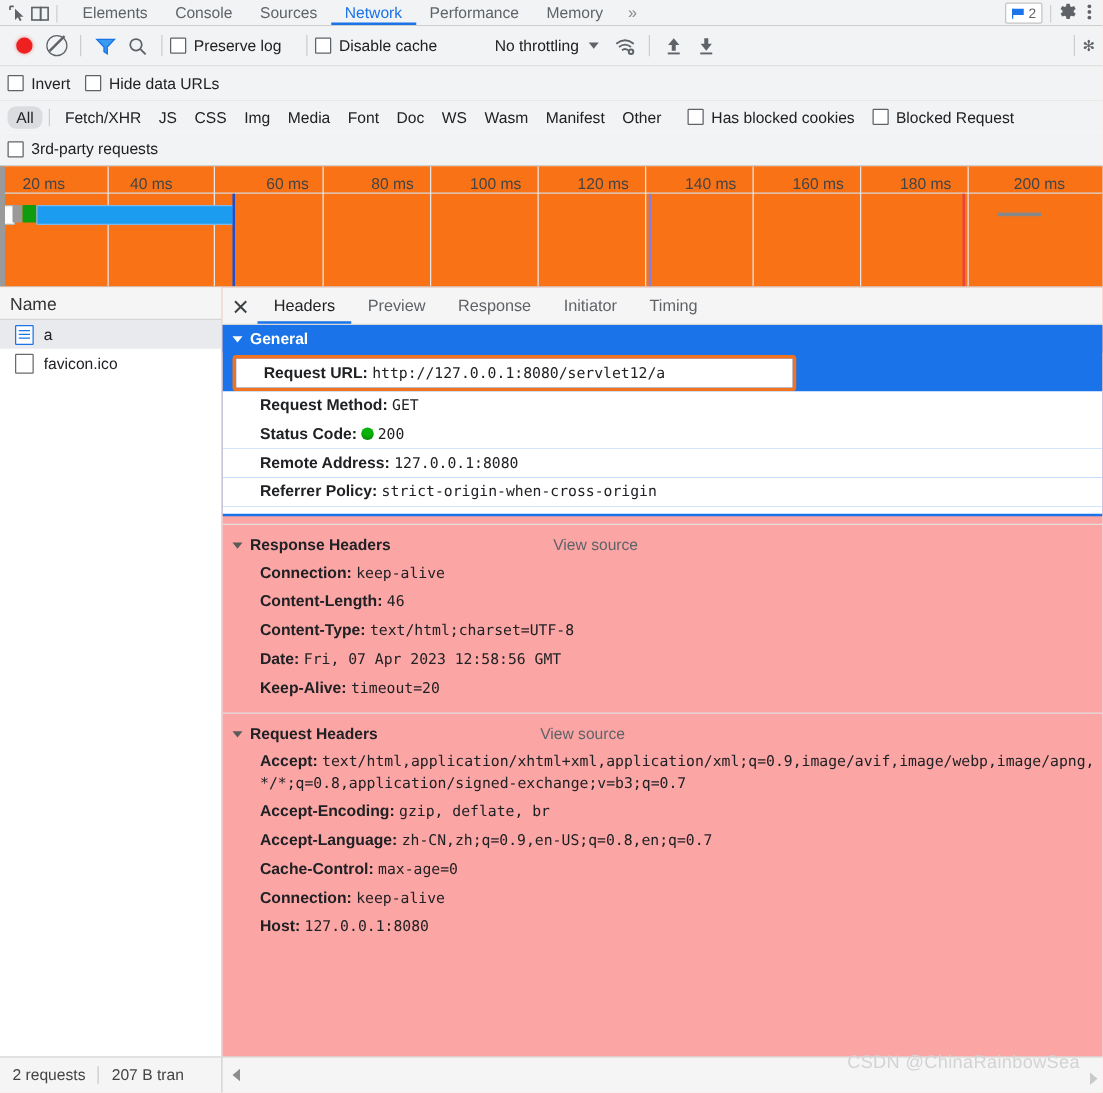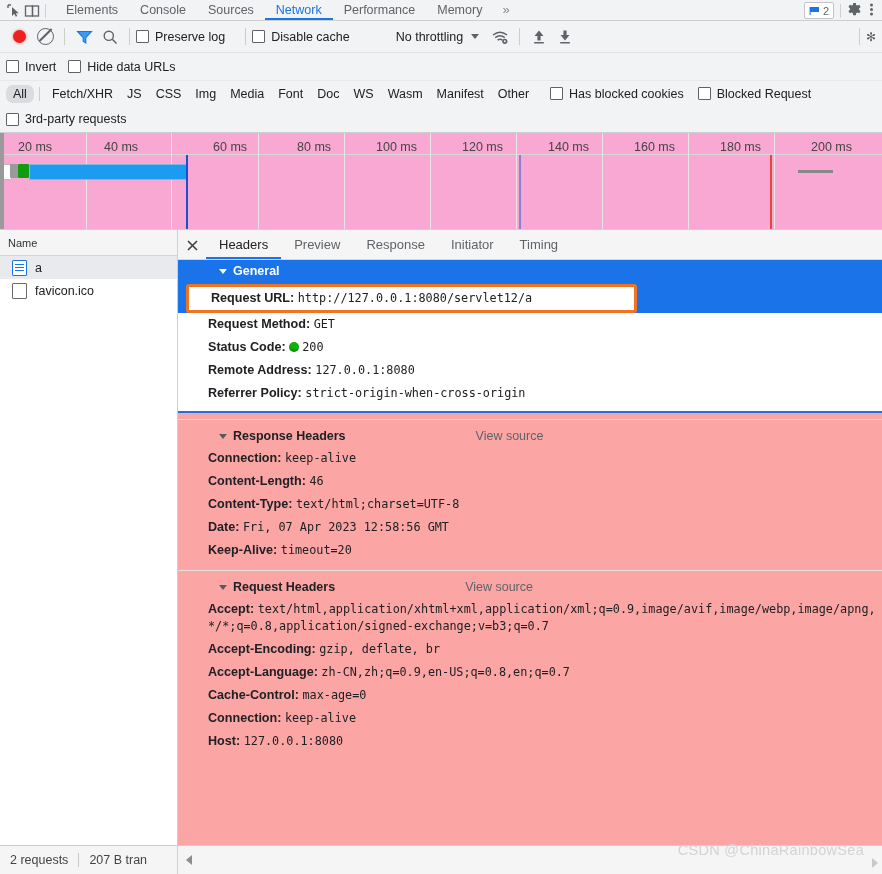--- a/index.html
+++ b/index.html
@@ -92,57 +92,57 @@
   .types-sep { width: 1px; height: 14px; background:#cdcdcd; margin: 0 5px; }
   .types-gap { width: 14px; }
 
   
   .third-row {
     height: 26px; background:#f1f3f4; display:flex; align-items:center; padding: 0 6px;
     border-bottom: 1px solid #cfcfcf; flex: 0 0 auto;
   }
 
   
-  .overview { height: 96px; background:#f9a8d4; border-bottom: 1px solid #cfcfcf; position: relative; flex: 0 0 auto; overflow:hidden;}
+  .overview { height: 96px; background:#f97316; border-bottom: 1px solid #cfcfcf; position: relative; flex: 0 0 auto; overflow:hidden;}
   .ov-cell {
     position:absolute; top:0; bottom:0; border-right: 1px solid #e6e6e6;
   }
   .ov-label { position:absolute; top: 7px; font-size: 12.5px; color:#444; }
   .ov-bar { position:absolute; height: 14px; border-radius: 1px; }
   .ov-divider-blue { position:absolute; top:22px; bottom:0; width: 2px; background: #1a4fcf; }
   .ov-divider-purple { position:absolute; top:22px; bottom:0; width: 2px; background: #8b7fd4; }
   .ov-divider-red { position:absolute; top:22px; bottom:0; width: 1.5px; background: #e8453c; }
   .ov-dash { position:absolute; height: 3px; background:#888; }
   .ov-topline { position:absolute; left:0; right:0; top:21px; height:1px; background:#d8d8d8; }
   .ov-handle { position:absolute; top:0; width:4px; height:96px; background:#9a9a9a; }
 
   
   .main { flex: 1 1 auto; display: flex; min-height: 0; position: relative; }
   .req-list { width: 177px; flex: 0 0 177px; border-right: 1px solid #cfcfcf; background:#fff; display:flex; flex-direction: column; min-height:0;}
-  .rl-head { height: 25px; background:#f5f5f5; border-bottom: 1px solid #d6d6d6; display:flex; align-items:center; padding-left: 8px; font-size: 11px; color:#333; }
+  .rl-head { height: 25px; background:#f5f5f5; border-bottom: 1px solid #d6d6d6; display:flex; align-items:center; padding-left: 8px; font-size: 14px; color:#333; }
   .rl-body { flex: 1 1 auto; overflow: hidden; }
   .rl-row { height: 23px; display:flex; align-items:center; gap:8px; padding-left: 12px; font-size: 12.5px; color:#202124; }
   .rl-row.sel { background:#e8eaed; }
   .ico-doc { width: 13px; height: 14px; border: 1.4px solid #1a73e8; border-radius:1px; position:relative; background:#fff; flex:0 0 auto;}
   .ico-doc i { position:absolute; left:2px; right:2px; height:1.2px; background:#1a73e8; display:block; }
   .ico-blank { width: 13px; height: 14px; border: 1.4px solid #6b6b6b; border-radius:1px; background:#fff; flex:0 0 auto;}
 
   
   .detail { flex: 1 1 auto; display:flex; flex-direction:column; min-width:0; background:#fca5a5; }
   .d-tabs { height: 29px; background:#f5f5f5; border-bottom: 1px solid #d6d6d6; display:flex; align-items:flex-end; gap: 0; flex:0 0 auto;}
   .d-close { width: 28px; height: 28px; display:flex; align-items:center; justify-content:center; color:#444; font-size:14px; }
   .dtab { padding: 0 13px; height: 28px; line-height: 28px; font-size: 13px; color:#5f6368; position: relative; white-space: nowrap;}
   .dtab.active { color:#202124; }
   .dtab.active::after { content:""; position:absolute; left:0; right:0; bottom:0; height:2px; background:#1a73e8; }
 
   .d-body { flex: 1 1 auto; overflow: hidden; position: relative; }
 
   .sect-head {
     display:flex; align-items:center; gap: 4px; font-size: 12.5px; font-weight: bold; color:#202124;
-    padding: 4px 0 4px 8px; position: relative; margin-left: 33px;
+    padding: 4px 0 4px 8px; position: relative;
   }
   .sect-head.selected { background:#1a73e8; color:#fff; }
   .tri { width:0;height:0;border-left:4.5px solid transparent;border-right:4.5px solid transparent;border-top:5.5px solid #5a5a5a; margin-right:2px;}
   .sect-head.selected .tri { border-top-color:#fff; }
   .view-source { font-size: 12.5px; color:#5f6368; font-weight: normal; margin-left: 126px; }
 
   .kv { padding: 3px 0 3px 30px; font-size: 12.6px; line-height: 17px; color:#202124; word-break: break-all; }
   .kv .k { font-weight: bold; }
   .kv .v { font-family: "DejaVu Sans Mono", monospace; font-size: 11.8px; color:#202124;text-align:center; }
   .general-block { background:#1a73e8; padding-bottom: 2px; }

